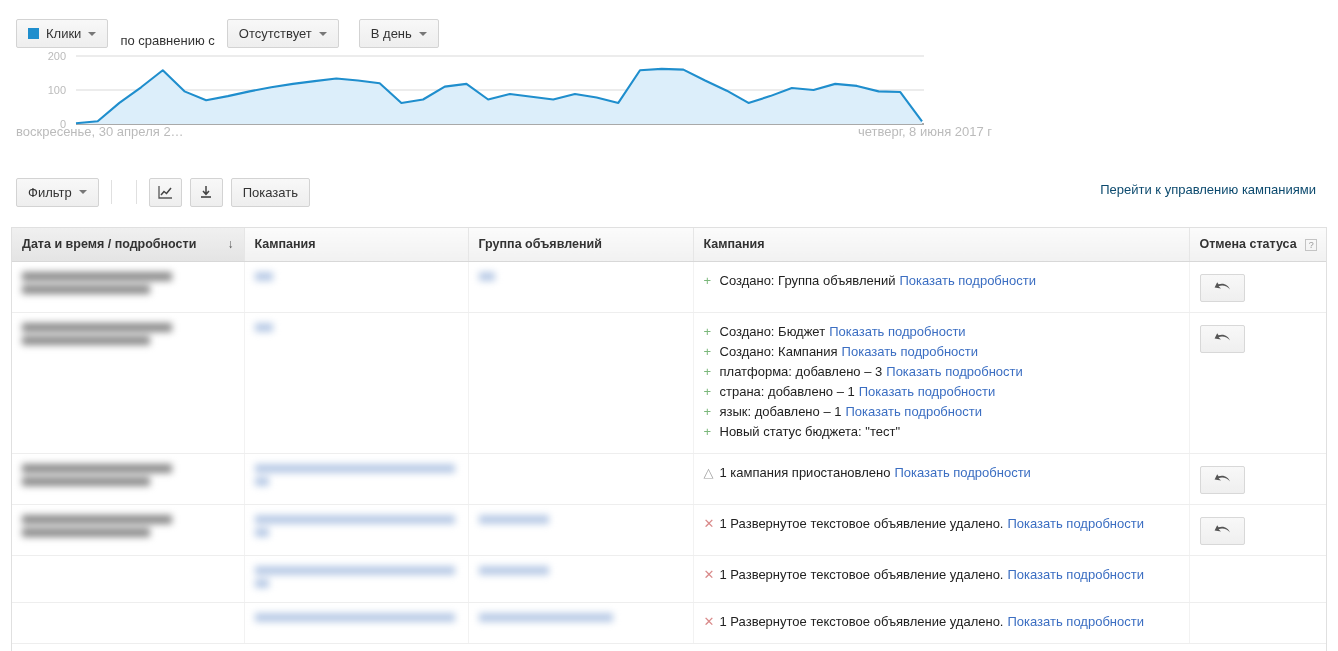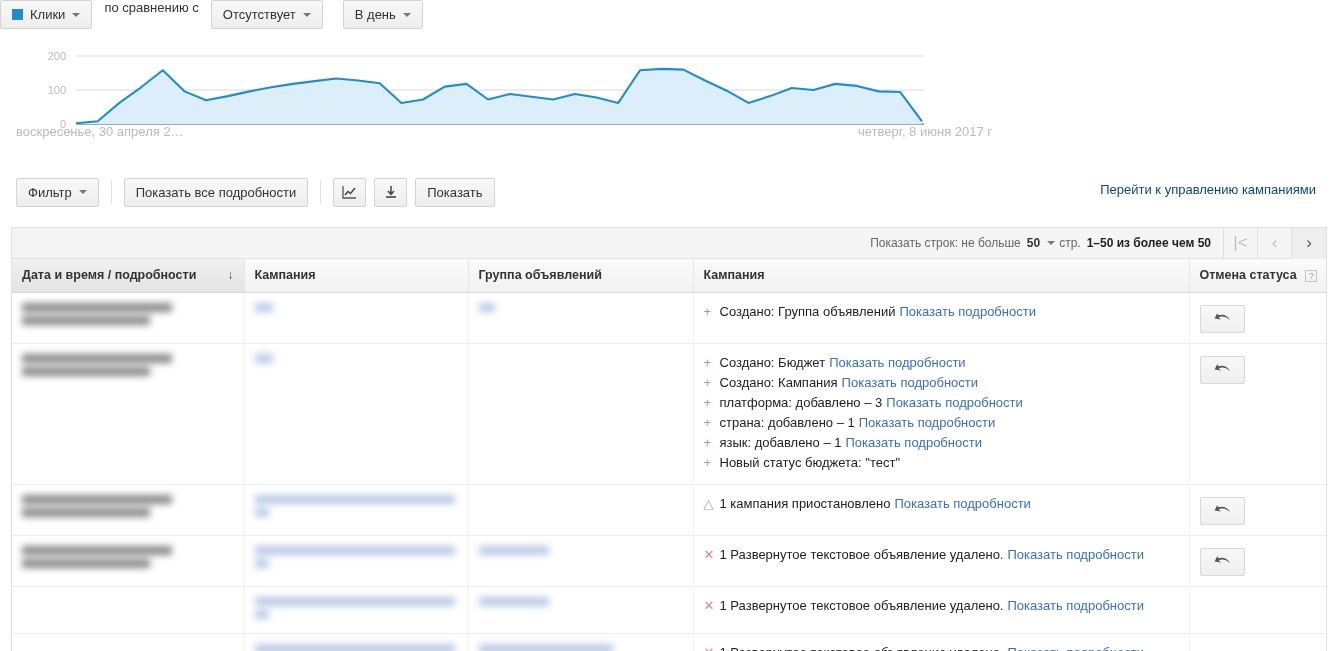--- a/index.html
+++ b/index.html
@@ -10,21 +10,22 @@
     font-family: "Liberation Sans", sans-serif;
     font-size: 13px;
     color: #222;
     overflow: hidden;
   }
 
   
   .metric-bar {
     position: absolute; left: 0; top: 0;
     width: 1068px; height: 48px;
-    display: flex; align-items: flex-start;
+    display: flex; align-items: flex-end;
+    padding-left: 16px;
   }
   .btn {
     display: inline-flex; align-items: center; justify-content: center;
     height: 29px;
     padding: 0 11px;
     background: linear-gradient(to bottom, #f8f8f8, #eeeeee);
     border: 1px solid #d3d3d3;
     border-radius: 2px;
     color: #333;
     font-size: 13px;
@@ -235,23 +236,20 @@
 </div>
 <div class="axis-lbl left">воскресенье, 30 апреля 2…</div>
 <div class="axis-lbl right">четверг, 8 июня 2017 г</div>
 
 <div class="action-bar">
   <div class="btn">
     <span>Фильтр</span>
     <span class="caret"></span>
   </div>
   <div class="vsep"></div>
-  <div class="btn">
-    <span>Показать все подробности</span>
-  </div>
   <div class="vsep"></div>
   <div class="btn icon-btn">
     <svg width="15" height="14" viewBox="0 0 15 14">
       <path d="M1 1 L1 13 L14 13" fill="none" stroke="#555" stroke-width="1.3"></path>
       <path d="M3 10 L6 6.5 L8.5 8.5 L13 3" fill="none" stroke="#444" stroke-width="1.5"></path>
     </svg>
   </div>
   <span style="width:8px"></span>
   <div class="btn icon-btn">
     <svg width="14" height="14" viewBox="0 0 14 14">
@@ -261,33 +259,20 @@
   </div>
   <span style="width:8px"></span>
   <div class="btn">
     <span>Показать</span>
   </div>
 </div>
 <a class="manage-link">Перейти к управлению кампаниями</a>
 
 <div class="panel">
 
-  <div class="pager">
-    <span class="txt">Показать строк: не больше</span>
-    <span class="rows-sel">
-      <span>50</span>
-      <span class="caret"></span>
-    </span>
-    <span class="txt">стр.</span>
-    <span class="range">1–50 из более чем 50</span>
-    <span class="pg-sep"></span>
-    <span class="pg-btn">|&lt;</span>
-    <span class="pg-btn">‹</span>
-    <span class="pg-btn enabled">›</span>
-  </div>
 
   <table class="grid">
     <colgroup>
       <col style="width:232px">
       <col style="width:224px">
       <col style="width:225px">
       <col style="width:496px">
       <col style="width:137px">
     </colgroup>
     <thead>

